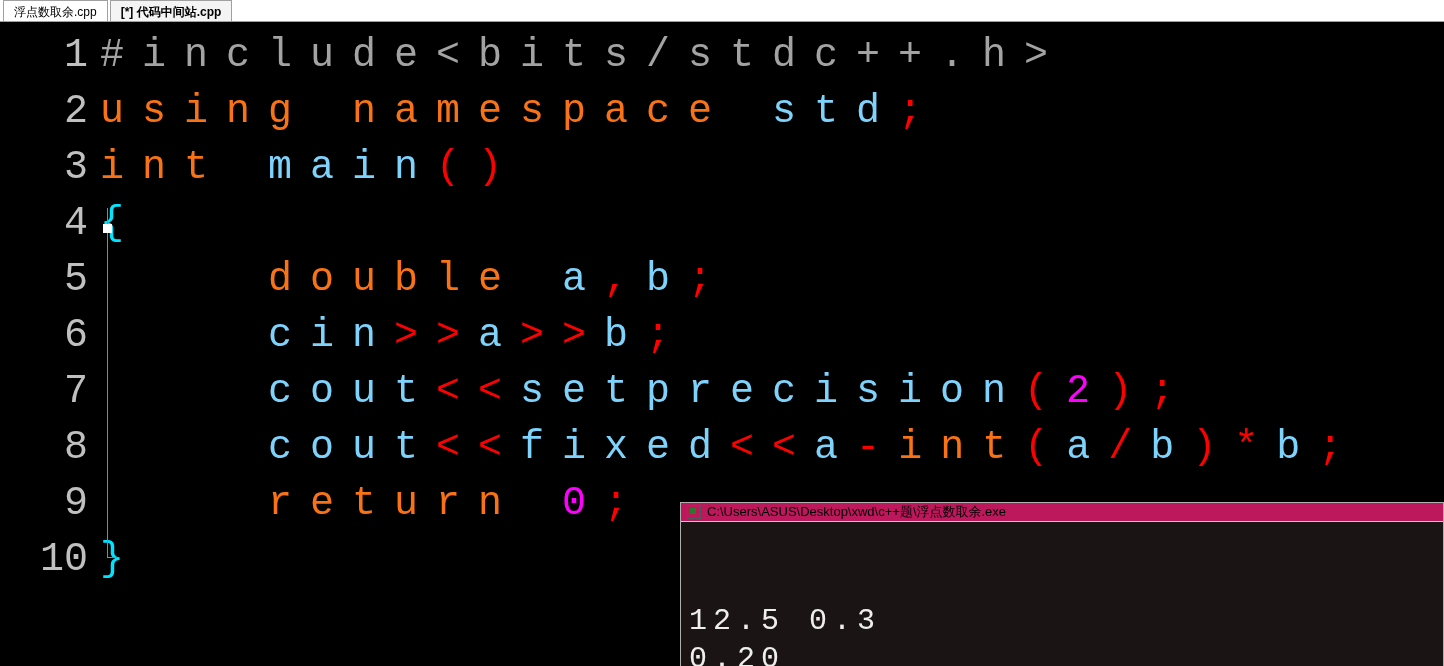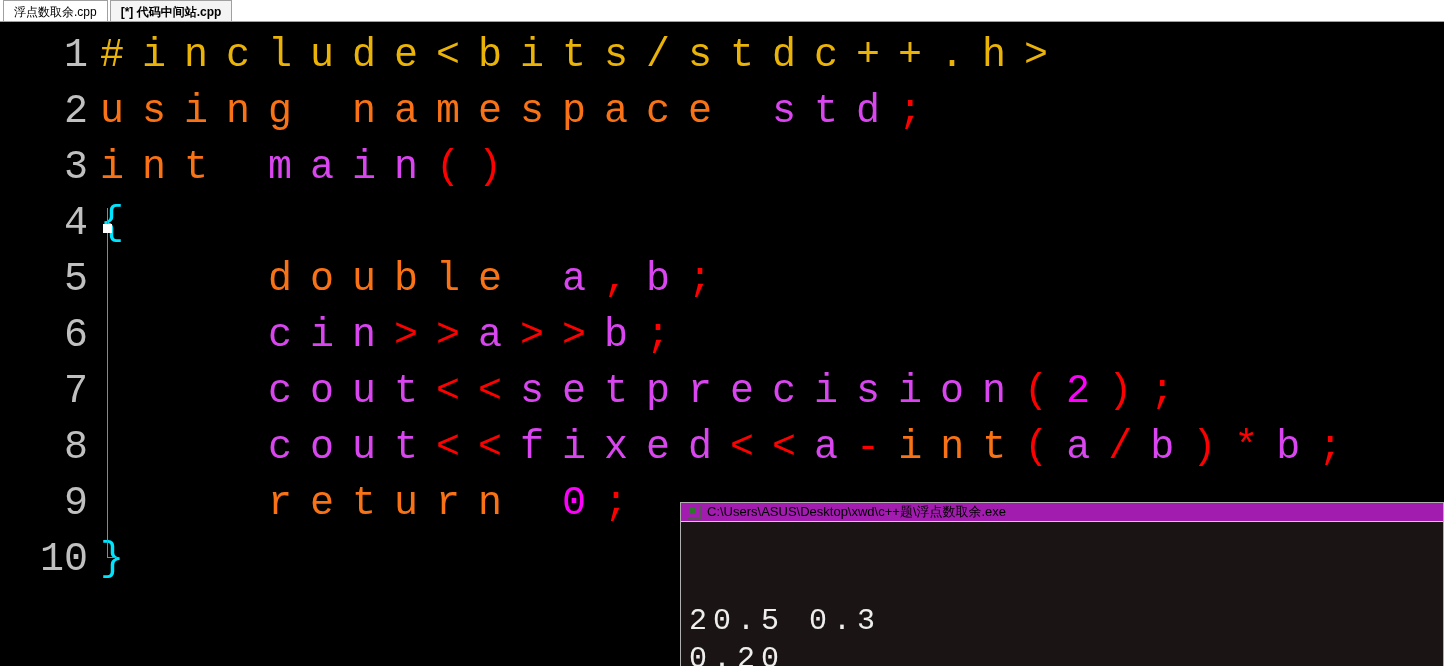--- a/index.html
+++ b/index.html
@@ -60,23 +60,23 @@
   .line { display: flex; }
   .gutter {
     width: 100px;
     text-align: right;
     color: #c0c0c0;
     padding-right: 12px;
     flex: 0 0 100px;
     letter-spacing: 0;
   }
   .code { flex: 1; }
-  .tok-pp   { color: #eab308; }           
+  .tok-pp   { color: #a3a3a3; }           
   .tok-kw   { color: #f97316; }           
-  .tok-id   { color: #d946ef; }           
+  .tok-id   { color: #7dd3fc; }           
   .tok-num  { color: #ff00ff; }           
   .tok-punc { color: #ff0000; }           
   .tok-brace{ color: #00e5ff; }           
 
   .fold-guide {
     position: absolute;
     left: 107px;
     top: 208px;
     width: 10px;
     height: 350px;
@@ -98,21 +98,21 @@
     bottom: 0;
     width: 764px;
     height: 164px;
     background: #fff;
     border: 1px solid #b0b0b0;
     display: flex;
     flex-direction: column;
   }
   .console-titlebar {
     height: 24px;
-    background: #a21caf;
+    background: #be185d;
     display: flex;
     align-items: center;
     padding: 0 6px;
     font-size: 13px;
     color: #000;
     border-bottom: 1px solid #d0d0d0;
   }
   .console-icon {
     width: 14px;
     height: 14px;
@@ -156,15 +156,15 @@
 <div class="editor" id="editor"><div class="line"><div class="gutter">1</div><div class="code"><span class="tok-pp">#include&lt;bits/stdc++.h&gt;</span></div></div><div class="line"><div class="gutter">2</div><div class="code"><span class="tok-kw">using</span><span class="tok-id"> </span><span class="tok-kw">namespace</span><span class="tok-id"> </span><span class="tok-id">std</span><span class="tok-punc">;</span></div></div><div class="line"><div class="gutter">3</div><div class="code"><span class="tok-kw">int</span><span class="tok-id"> </span><span class="tok-id">main</span><span class="tok-punc">(</span><span class="tok-punc">)</span></div></div><div class="line"><div class="gutter">4</div><div class="code"><span class="tok-brace">{</span></div></div><div class="line"><div class="gutter">5</div><div class="code"><span class="tok-id">    </span><span class="tok-kw">double</span><span class="tok-id"> </span><span class="tok-id">a</span><span class="tok-punc">,</span><span class="tok-id">b</span><span class="tok-punc">;</span></div></div><div class="line"><div class="gutter">6</div><div class="code"><span class="tok-id">    </span><span class="tok-id">cin</span><span class="tok-punc">&gt;&gt;</span><span class="tok-id">a</span><span class="tok-punc">&gt;&gt;</span><span class="tok-id">b</span><span class="tok-punc">;</span></div></div><div class="line"><div class="gutter">7</div><div class="code"><span class="tok-id">    </span><span class="tok-id">cout</span><span class="tok-punc">&lt;&lt;</span><span class="tok-id">setprecision</span><span class="tok-punc">(</span><span class="tok-num">2</span><span class="tok-punc">)</span><span class="tok-punc">;</span></div></div><div class="line"><div class="gutter">8</div><div class="code"><span class="tok-id">    </span><span class="tok-id">cout</span><span class="tok-punc">&lt;&lt;</span><span class="tok-id">fixed</span><span class="tok-punc">&lt;&lt;</span><span class="tok-id">a</span><span class="tok-punc">-</span><span class="tok-kw">int</span><span class="tok-punc">(</span><span class="tok-id">a</span><span class="tok-punc">/</span><span class="tok-id">b</span><span class="tok-punc">)</span><span class="tok-punc">*</span><span class="tok-id">b</span><span class="tok-punc">;</span></div></div><div class="line"><div class="gutter">9</div><div class="code"><span class="tok-id">    </span><span class="tok-kw">return</span><span class="tok-id"> </span><span class="tok-num">0</span><span class="tok-punc">;</span></div></div><div class="line"><div class="gutter">10</div><div class="code"><span class="tok-brace">}</span></div></div></div>
 <div class="fold-guide"></div>
 <div class="fold-box"></div>
 
 <div class="console-window">
   <div class="console-titlebar">
     <span class="console-icon"></span>
     <span>C:\Users\ASUS\Desktop\xwd\c++题\浮点数取余.exe</span>
   </div>
   <div class="console-body" id="console-body">
-    <div>20.5 0.3</div><div>0.20</div>
+    <div>12.5 0.3</div><div>0.20</div>
   </div>
 </div>
 
 </body></html>

